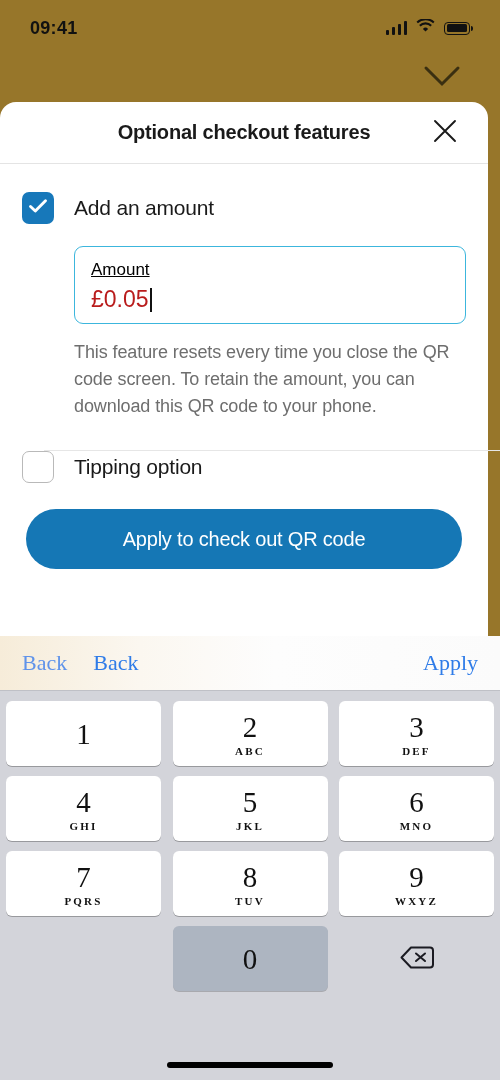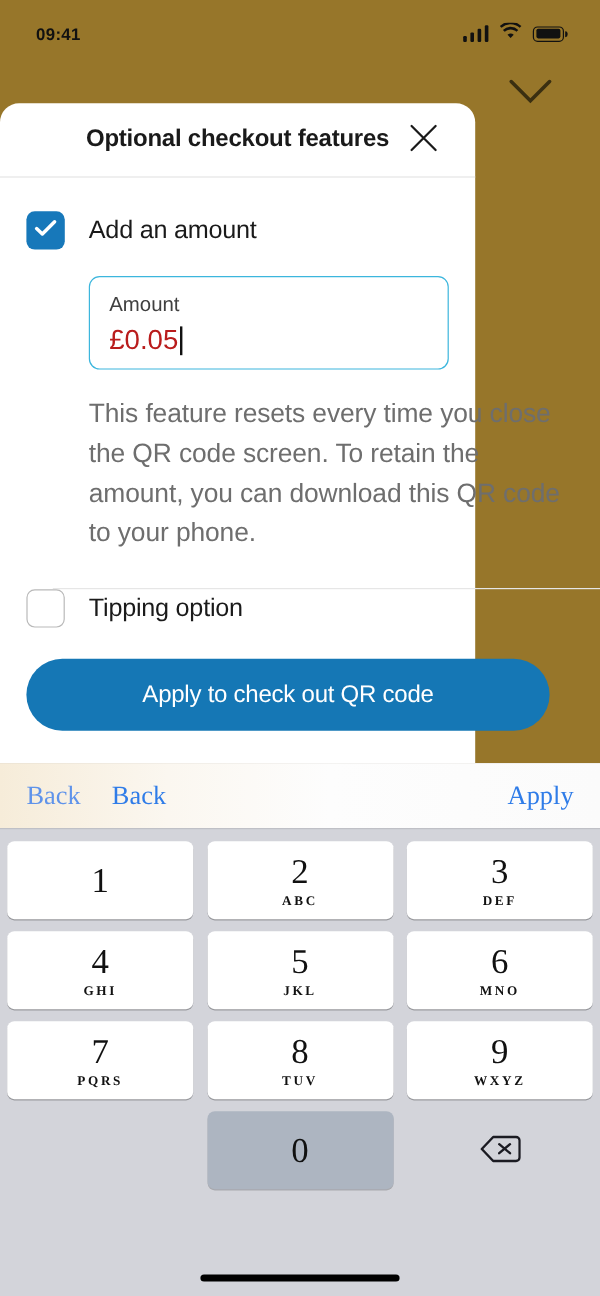--- a/index.html
+++ b/index.html
@@ -9,21 +9,21 @@
     overflow:hidden;
   }
   body { background:#97762a; position:relative; }
 
   
   .statusbar{
     position:absolute; top:0; left:0; width:500px; height:56px;
     display:flex; align-items:center; justify-content:space-between;
     padding:0 30px 0 30px; color:#111;
   }
-  .status-time{ font-size:14px; font-weight:700; letter-spacing:.3px; }
+  .status-time{ font-size:18px; font-weight:700; letter-spacing:.3px; }
   .status-icons{ display:flex; align-items:center; gap:9px; }
   .bars{ display:flex; align-items:flex-end; gap:2.5px; height:14px; }
   .bars i{ display:block; width:3.5px; background:#111; border-radius:1px; }
   .bars i:nth-child(1){ height:5px; }
   .bars i:nth-child(2){ height:8px; }
   .bars i:nth-child(3){ height:11px; }
   .bars i:nth-child(4){ height:14px; }
   .batt{
     width:26px; height:13px; border:1.6px solid #111; border-radius:4px;
     position:relative; padding:1.6px;
@@ -32,21 +32,21 @@
     content:""; position:absolute; right:-4px; top:3.5px;
     width:2.4px; height:5px; background:#111; border-radius:0 2px 2px 0;
   }
   .batt span{ display:block; width:100%; height:100%; background:#111; border-radius:1.5px; }
 
   
   .chevron-peek{ position:absolute; top:64px; right:38px; }
 
   
   .sheet{
-    position:absolute; top:86px; left:0; width:396px; height:550px;
+    position:absolute; top:102px; left:0; width:488px; height:550px;
     background:#fff; border-radius:16px 16px 0 0;
   }
   .sheet-header{
     position:relative; height:62px;
     display:flex; align-items:center; justify-content:center;
     border-bottom:1px solid #e4e4e4;
   }
   .sheet-title{ font-size:20px; font-weight:700; color:#1a1a1a; letter-spacing:-.2px; }
   .close-btn{
     position:absolute; right:26px; top:50%; transform:translateY(-50%);
@@ -67,32 +67,32 @@
   .cb.on{ background:#1778ba; }
   .cb.off{ background:#fff; border:1.6px solid #b9b9b9; }
   .check-label{ font-size:21px; color:#1a1a1a; letter-spacing:-.2px; }
 
   
   .field-wrap{ margin:22px 0 0 52px; }
   .field{
     border:1.8px solid #3cb6dd; border-radius:9px;
     padding:11px 16px 13px 16px; height:78px; background:#fff; cursor:text;
   }
-  .field-label{ font-size:17px; color:#404040; line-height:1.45; }
+  .field-label{ font-size:17px; color:#000000; line-height:1.45;text-decoration:underline; }
   .field-value{
     font-size:23px; color:#b91c1c; line-height:1.3; margin-top:2px;
     display:flex; align-items:center;
   }
   .caret{
     display:inline-block; width:2px; height:24px; background:#111;
     margin-left:1px; vertical-align:middle;
   }
   .helper{
-    margin:20px 0 0 52px; width:396px;
-    font-size:22px; line-height:1.5; color:#6e6e6e; letter-spacing:-.1px;
+    margin:15px 0 0 52px; width:396px;
+    font-size:18px; line-height:1.5; color:#6e6e6e; letter-spacing:-.1px;
   }
   .divider{ margin:30px 0 0 22px; width:456px; height:1px; background:#e6e6e6; }
 
   
   .cta{
     display:block; margin:26px auto 0 auto;
     width:436px; height:60px; border:none; border-radius:30px;
     background:#1577b5; color:#fff; font-size:20px; font-weight:400;
     letter-spacing:-.2px; cursor:pointer; font-family:inherit;
   }

